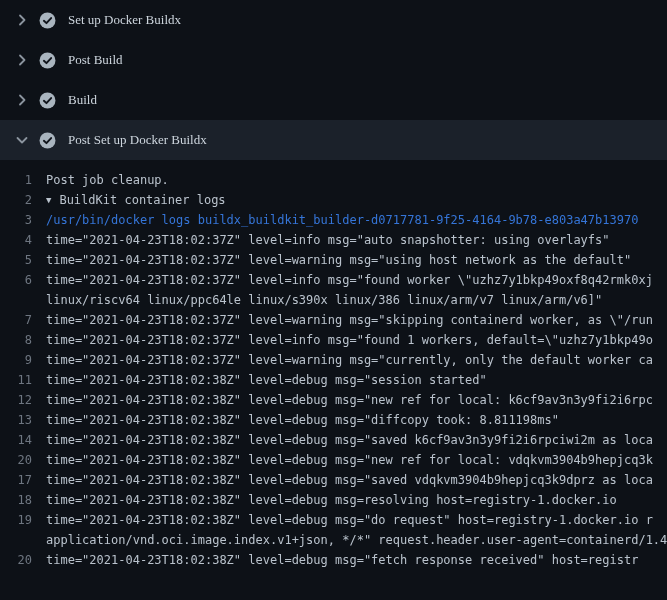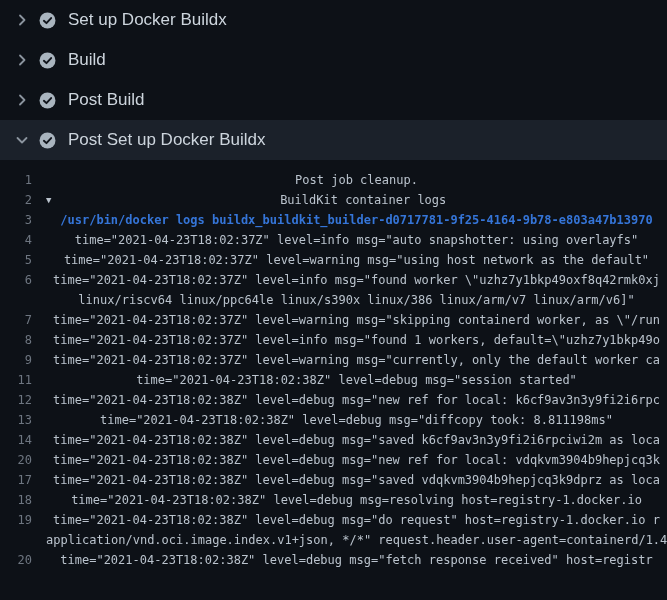--- a/index.html
+++ b/index.html
@@ -8,23 +8,24 @@
     width: 667px; height: 600px; overflow: hidden;
     background: var(--bg, #0d1117);
     font-family: "Liberation Sans", sans-serif;
   }
   
   .steps { }
   .step-row {
     display: flex; align-items: center;
     height: 40px; padding: 0 14px;
     color: var(--step-text, #cdd5dd);
-    font-size: 17px;
+    font-size: 13px;
     cursor: pointer;
     user-select: none;
+    font-family: Liberation Serif, serif;
   }
   .step-row.expanded { background: var(--expanded-bg, #1b212a); }
   .chevron {
     color: var(--chevron, #8b949e);
     flex: none; width: 16px; height: 16px;
     margin-right: 9px;
   }
   .step-row.expanded .chevron { transform: rotate(90deg); }
   .check {
     color: var(--status-icon, #a9b4be);
@@ -40,22 +41,22 @@
     font-size: 12px; line-height: 20px;
     color: var(--log-text, #bac3cd);
   }
   .log-line { display: flex; height: 20px; white-space: pre; }
   .gutter {
     flex: none; width: 46px; text-align: right;
     padding-right: 14px;
     color: var(--line-number, #6e7681);
     user-select: none; cursor: pointer;
   }
-  .line-text { flex: 1; overflow: hidden; white-space: pre; text-align: center; }
-  .t-command .line-text { color: var(--command-link, #3575d8); font-weight: bold; cursor: pointer; }
+  .line-text { flex: 1; overflow: hidden; white-space: pre; }
+  .t-command .line-text { color: var(--command-link, #3575d8); font-weight: normal; cursor: pointer; }
   .group-icon {
     color: var(--log-text, #bac3cd);
     font-size: 9px; line-height: 20px;
     padding-right: 8px; cursor: pointer;
   }
 </style>
 </head>
 <body style="--bg: #0d1117; --expanded-bg: #1b212a; --step-text: #cdd5dd; --chevron: #8b949e; --status-icon: #a9b4be; --log-text: #bac3cd; --line-number: #6e7681; --command-link: #3575d8;">
 
 <div class="steps" id="steps">
@@ -70,31 +71,31 @@
     <span class="step-label">Set up Docker Buildx</span>
   </div>
     <div class="step-row">
     <svg class="chevron" viewBox="0 0 16 16" width="16" height="16" aria-hidden="true">
       <path d="M6 3.5 L10.5 8 L6 12.5" fill="none" stroke="currentColor" stroke-width="1.8" stroke-linecap="round" stroke-linejoin="round"></path>
     </svg>
     <svg class="check" viewBox="0 0 16 16" width="17" height="17" aria-hidden="true">
       <circle cx="8" cy="8" r="7.5" fill="currentColor"></circle>
       <path d="M4.6 8.3 L7 10.5 L11.4 5.7" fill="none" stroke="#10141b" stroke-width="1.8" stroke-linecap="round" stroke-linejoin="round"></path>
     </svg>
+    <span class="step-label">Post Build</span>
+  </div>
+    <div class="step-row">
+    <svg class="chevron" viewBox="0 0 16 16" width="16" height="16" aria-hidden="true">
+      <path d="M6 3.5 L10.5 8 L6 12.5" fill="none" stroke="currentColor" stroke-width="1.8" stroke-linecap="round" stroke-linejoin="round"></path>
+    </svg>
+    <svg class="check" viewBox="0 0 16 16" width="17" height="17" aria-hidden="true">
+      <circle cx="8" cy="8" r="7.5" fill="currentColor"></circle>
+      <path d="M4.6 8.3 L7 10.5 L11.4 5.7" fill="none" stroke="#10141b" stroke-width="1.8" stroke-linecap="round" stroke-linejoin="round"></path>
+    </svg>
     <span class="step-label">Build</span>
-  </div>
-    <div class="step-row">
-    <svg class="chevron" viewBox="0 0 16 16" width="16" height="16" aria-hidden="true">
-      <path d="M6 3.5 L10.5 8 L6 12.5" fill="none" stroke="currentColor" stroke-width="1.8" stroke-linecap="round" stroke-linejoin="round"></path>
-    </svg>
-    <svg class="check" viewBox="0 0 16 16" width="17" height="17" aria-hidden="true">
-      <circle cx="8" cy="8" r="7.5" fill="currentColor"></circle>
-      <path d="M4.6 8.3 L7 10.5 L11.4 5.7" fill="none" stroke="#10141b" stroke-width="1.8" stroke-linecap="round" stroke-linejoin="round"></path>
-    </svg>
-    <span class="step-label">Post Build</span>
   </div>
     <div class="step-row expanded">
     <svg class="chevron" viewBox="0 0 16 16" width="16" height="16" aria-hidden="true">
       <path d="M6 3.5 L10.5 8 L6 12.5" fill="none" stroke="currentColor" stroke-width="1.8" stroke-linecap="round" stroke-linejoin="round"></path>
     </svg>
     <svg class="check" viewBox="0 0 16 16" width="17" height="17" aria-hidden="true">
       <circle cx="8" cy="8" r="7.5" fill="currentColor"></circle>
       <path d="M4.6 8.3 L7 10.5 L11.4 5.7" fill="none" stroke="#10141b" stroke-width="1.8" stroke-linecap="round" stroke-linejoin="round"></path>
     </svg>
     <span class="step-label">Post Set up Docker Buildx</span>

